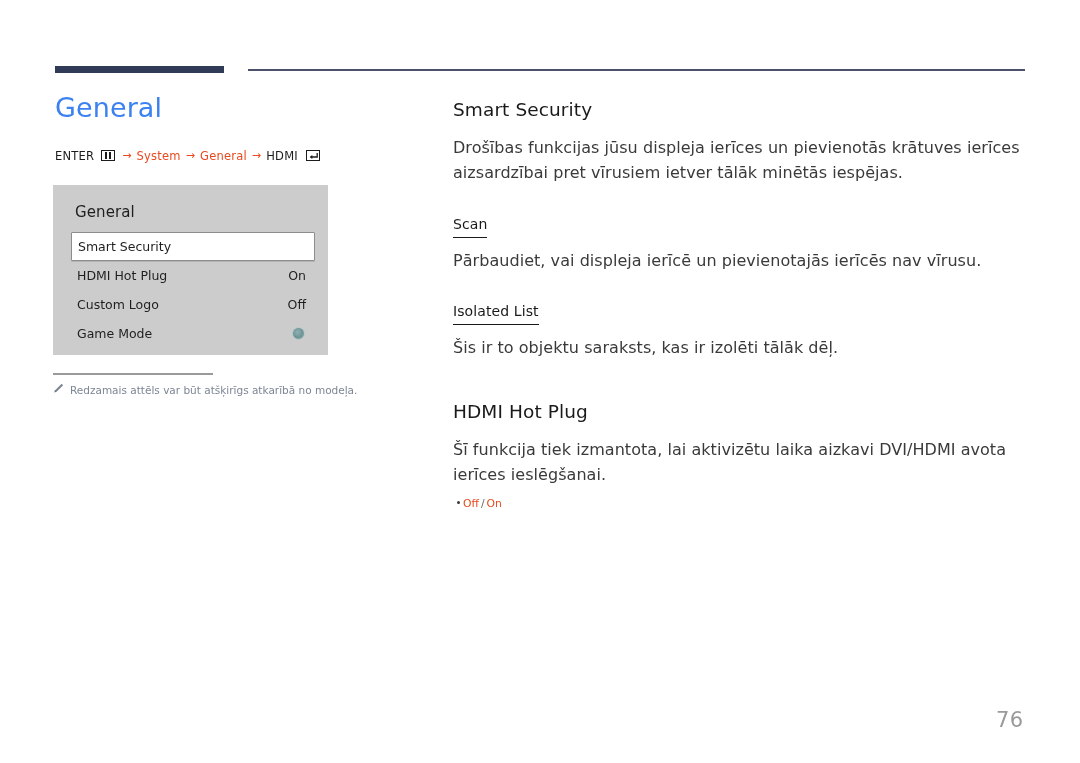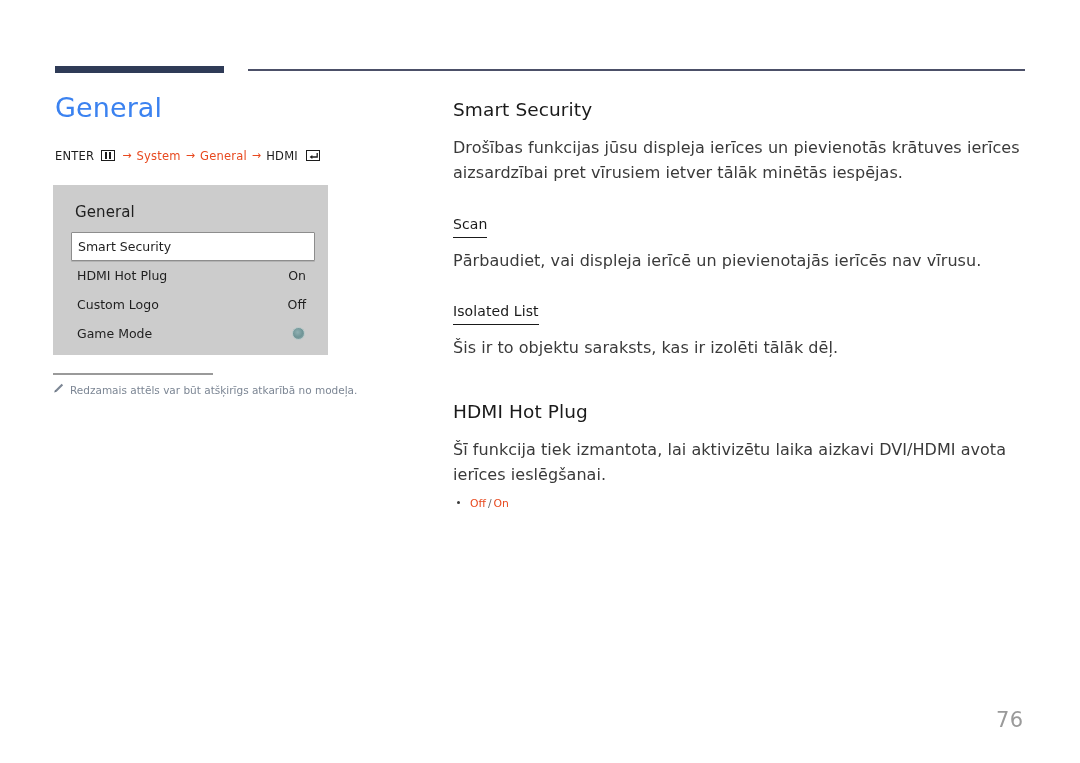--- a/index.html
+++ b/index.html
@@ -198,21 +198,21 @@
     color: #3a3a3a;
     line-height: 1.55;
     margin: 0;
     letter-spacing: 0.05px;
   }
   .bullet-line {
     font-size: 10.8px;
     margin: 9px 0 0 0;
     display: flex;
     align-items: baseline;
-    gap: 10px;
+    gap: 3px;
     padding-left: 4px;
   }
   .bullet-dot {
     width: 3px; height: 3px;
     background: #3a3a3a;
     border-radius: 50%;
     display: inline-block;
     position: relative;
     top: -3px;
     flex: 0 0 auto;

